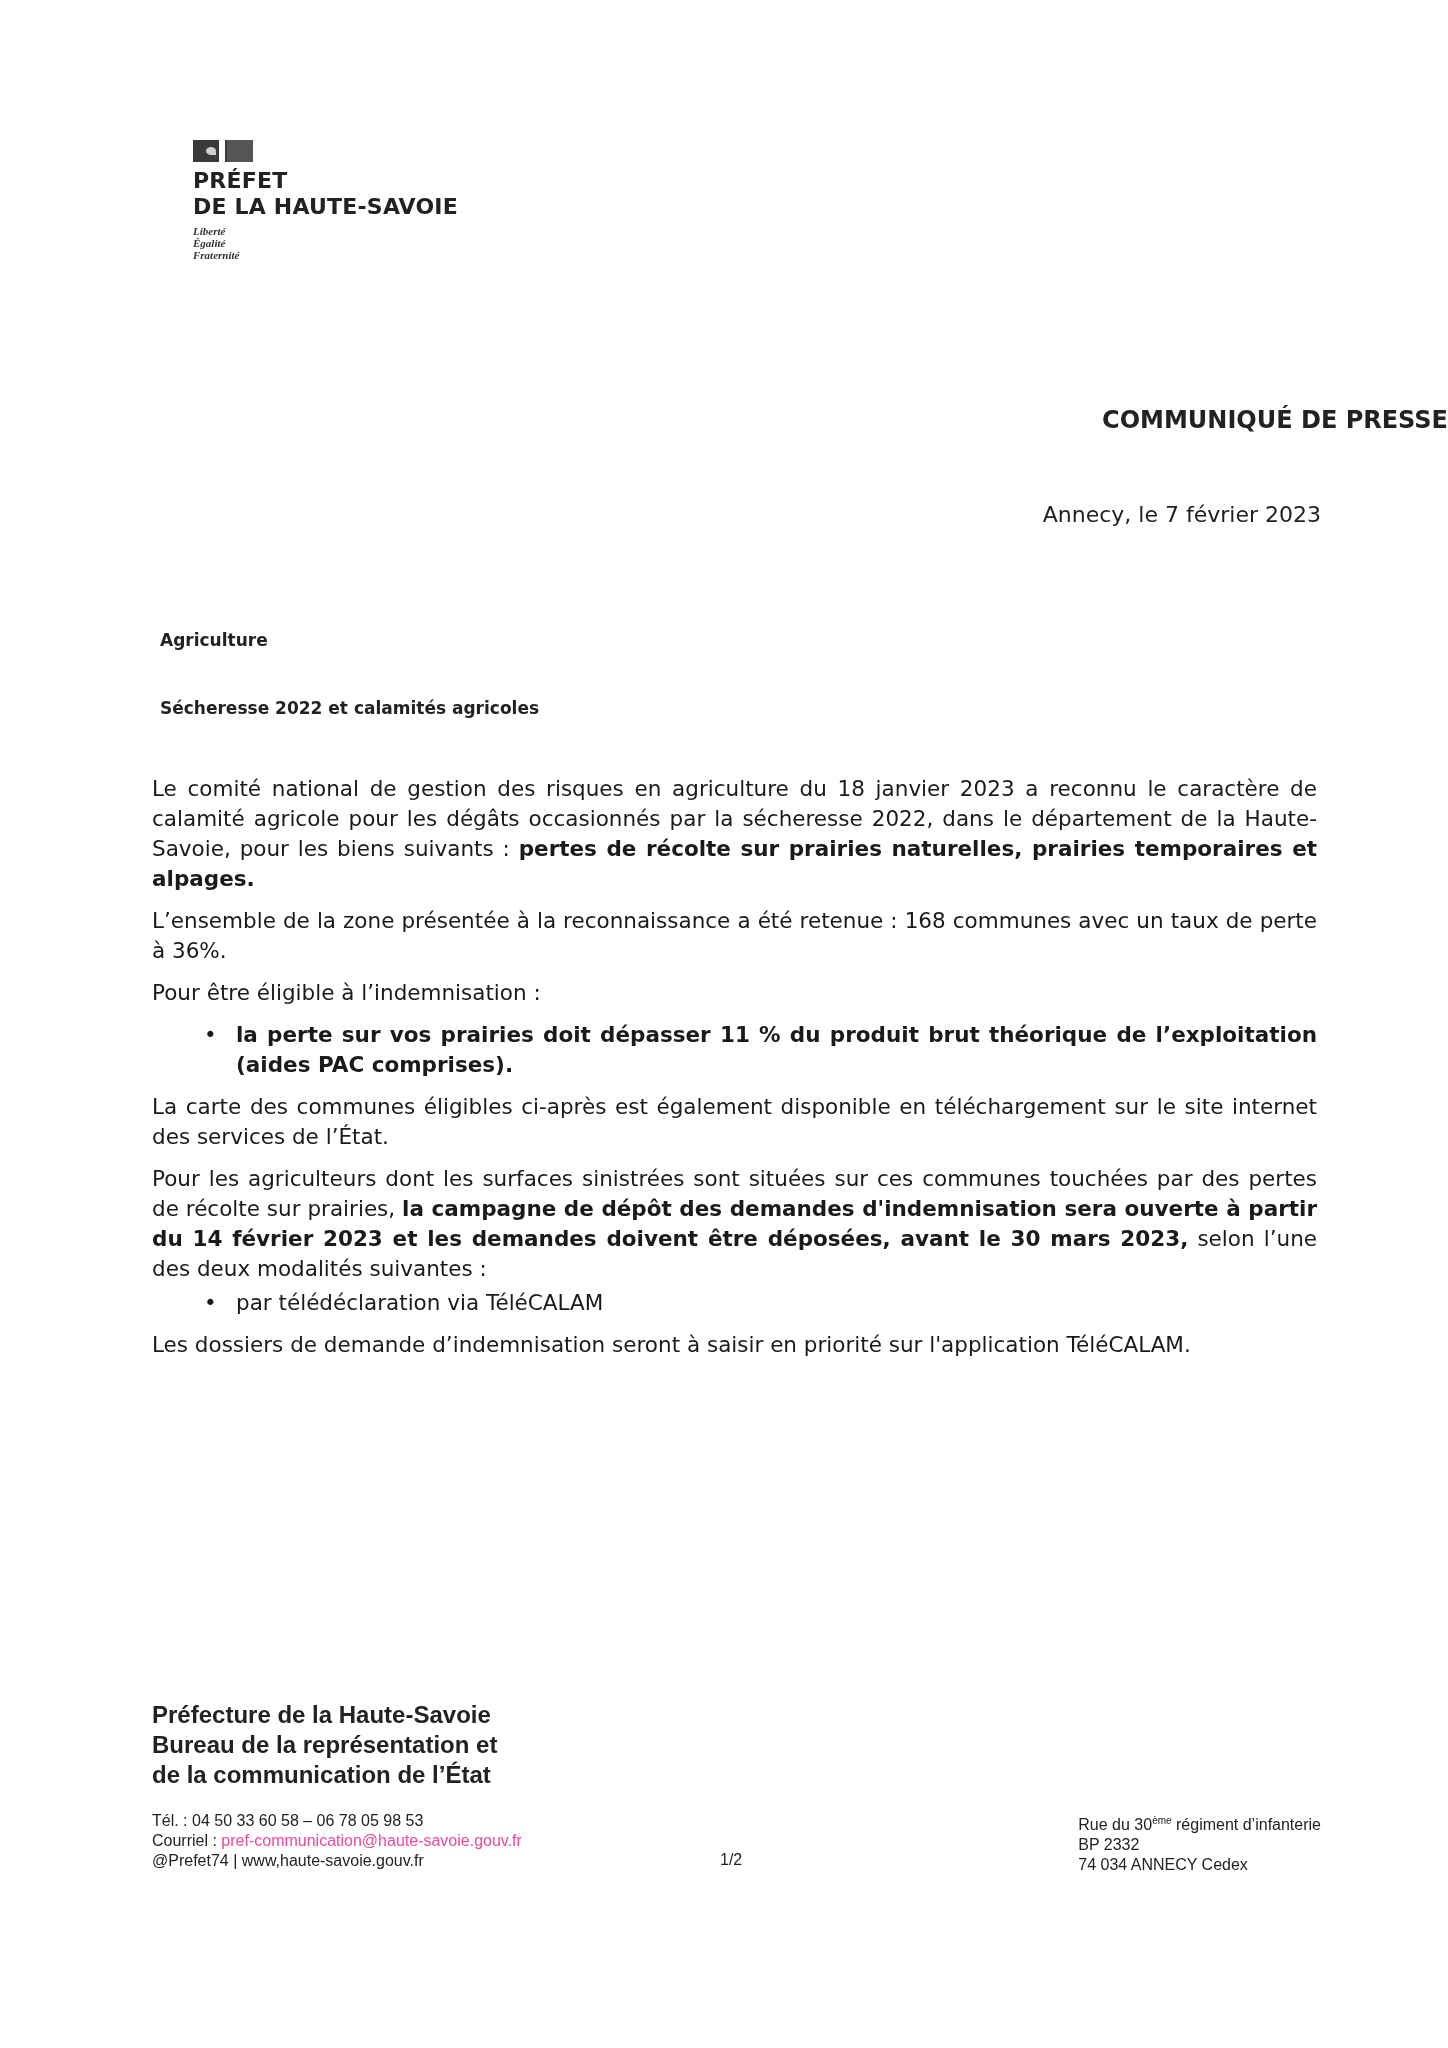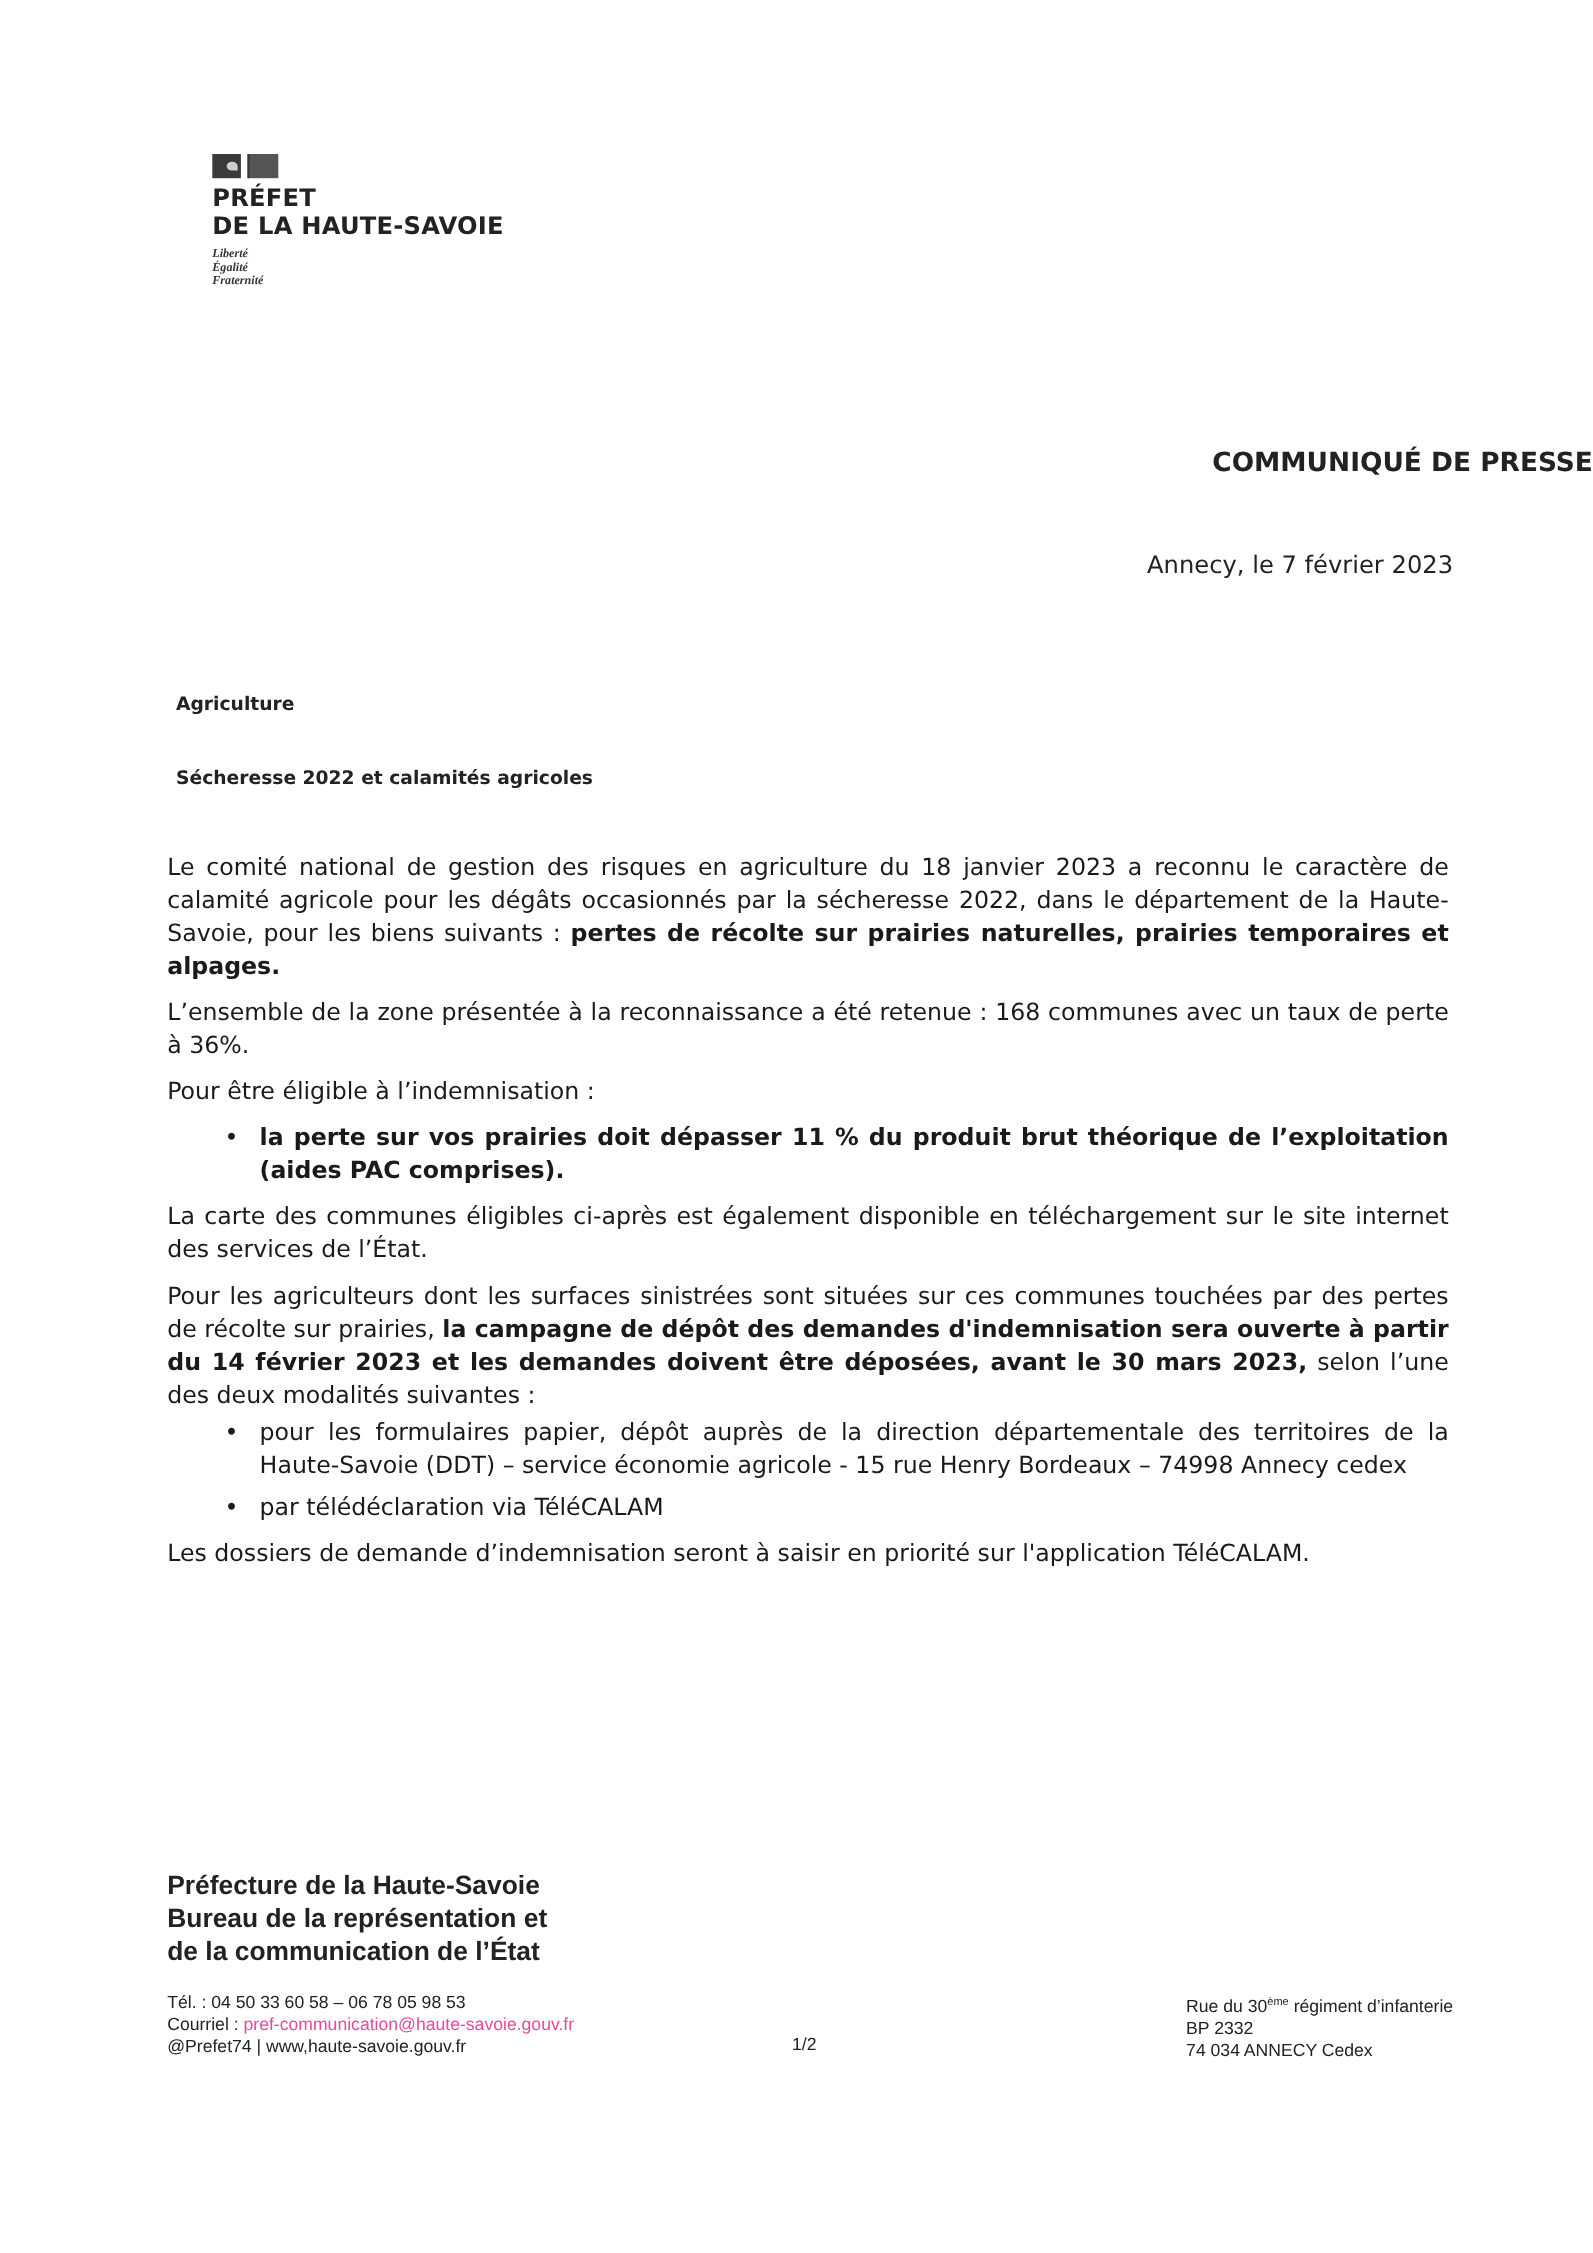--- a/index.html
+++ b/index.html
@@ -55,21 +55,20 @@
 <div class="body">
   <p><span>Le comité national de gestion des risques en agriculture du 18 janvier 2023 a reconnu le caractère de calamité agricole pour les dégâts occasionnés par la sécheresse 2022, dans le département de la Haute-Savoie, pour les biens suivants : </span><b>pertes de récolte sur prairies naturelles, prairies temporaires et alpages.</b></p>
   <p>L’ensemble de la zone présentée à la reconnaissance a été retenue : 168 communes avec un taux de perte à 36%.</p>
   <p>Pour être éligible à l’indemnisation :</p>
   <ul>
     <li><b>la perte sur vos prairies doit dépasser 11 % du produit brut théorique de l’exploitation (aides PAC comprises).</b></li>
   </ul>
   <p>La carte des communes éligibles ci-après est également disponible en téléchargement sur le site internet des services de l’État.</p>
   <p style="margin-bottom:4px"><span>Pour les agriculteurs dont les surfaces sinistrées sont situées sur ces communes touchées par des pertes de récolte sur prairies, </span><b>la campagne de dépôt des demandes d'indemnisation sera ouverte à partir du 14 février 2023 et les demandes doivent être déposées, avant le 30 mars 2023,</b><span> selon l’une des deux modalités suivantes :</span></p>
   <ul>
-    <li style="margin-bottom:8px">pour les formulaires papier, dépôt auprès de la direction départementale des territoires de la Haute-Savoie (DDT) – service économie agricole - 15 rue Henry Bordeaux – 74998 Annecy cedex</li>
     <li>par télédéclaration via TéléCALAM</li>
   </ul>
   <p>Les dossiers de demande d’indemnisation seront à saisir en priorité sur l'application TéléCALAM.</p>
 </div>
 
 <div class="footer-org">
   <div>Préfecture de la Haute-Savoie</div>
   <div>Bureau de la représentation et</div>
   <div>de la communication de l’État</div>
 </div>

